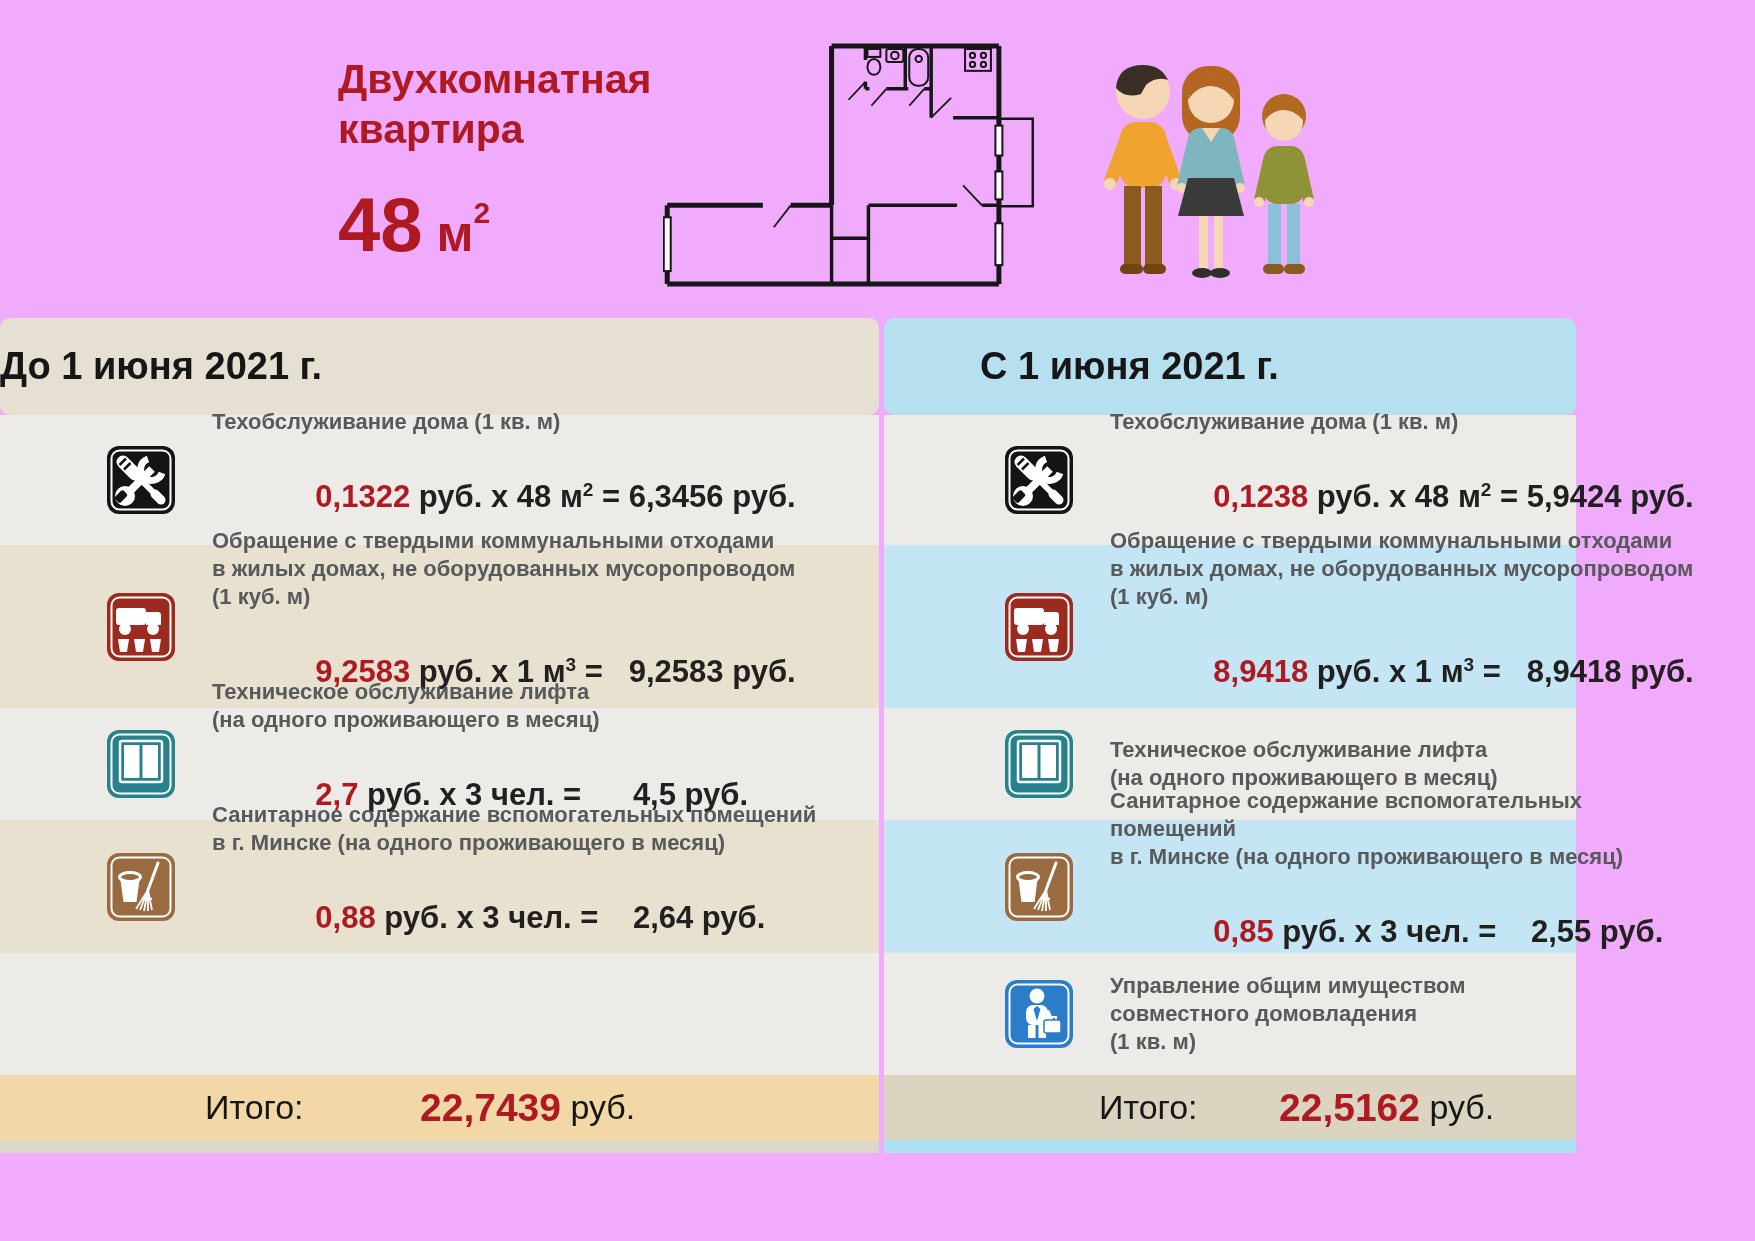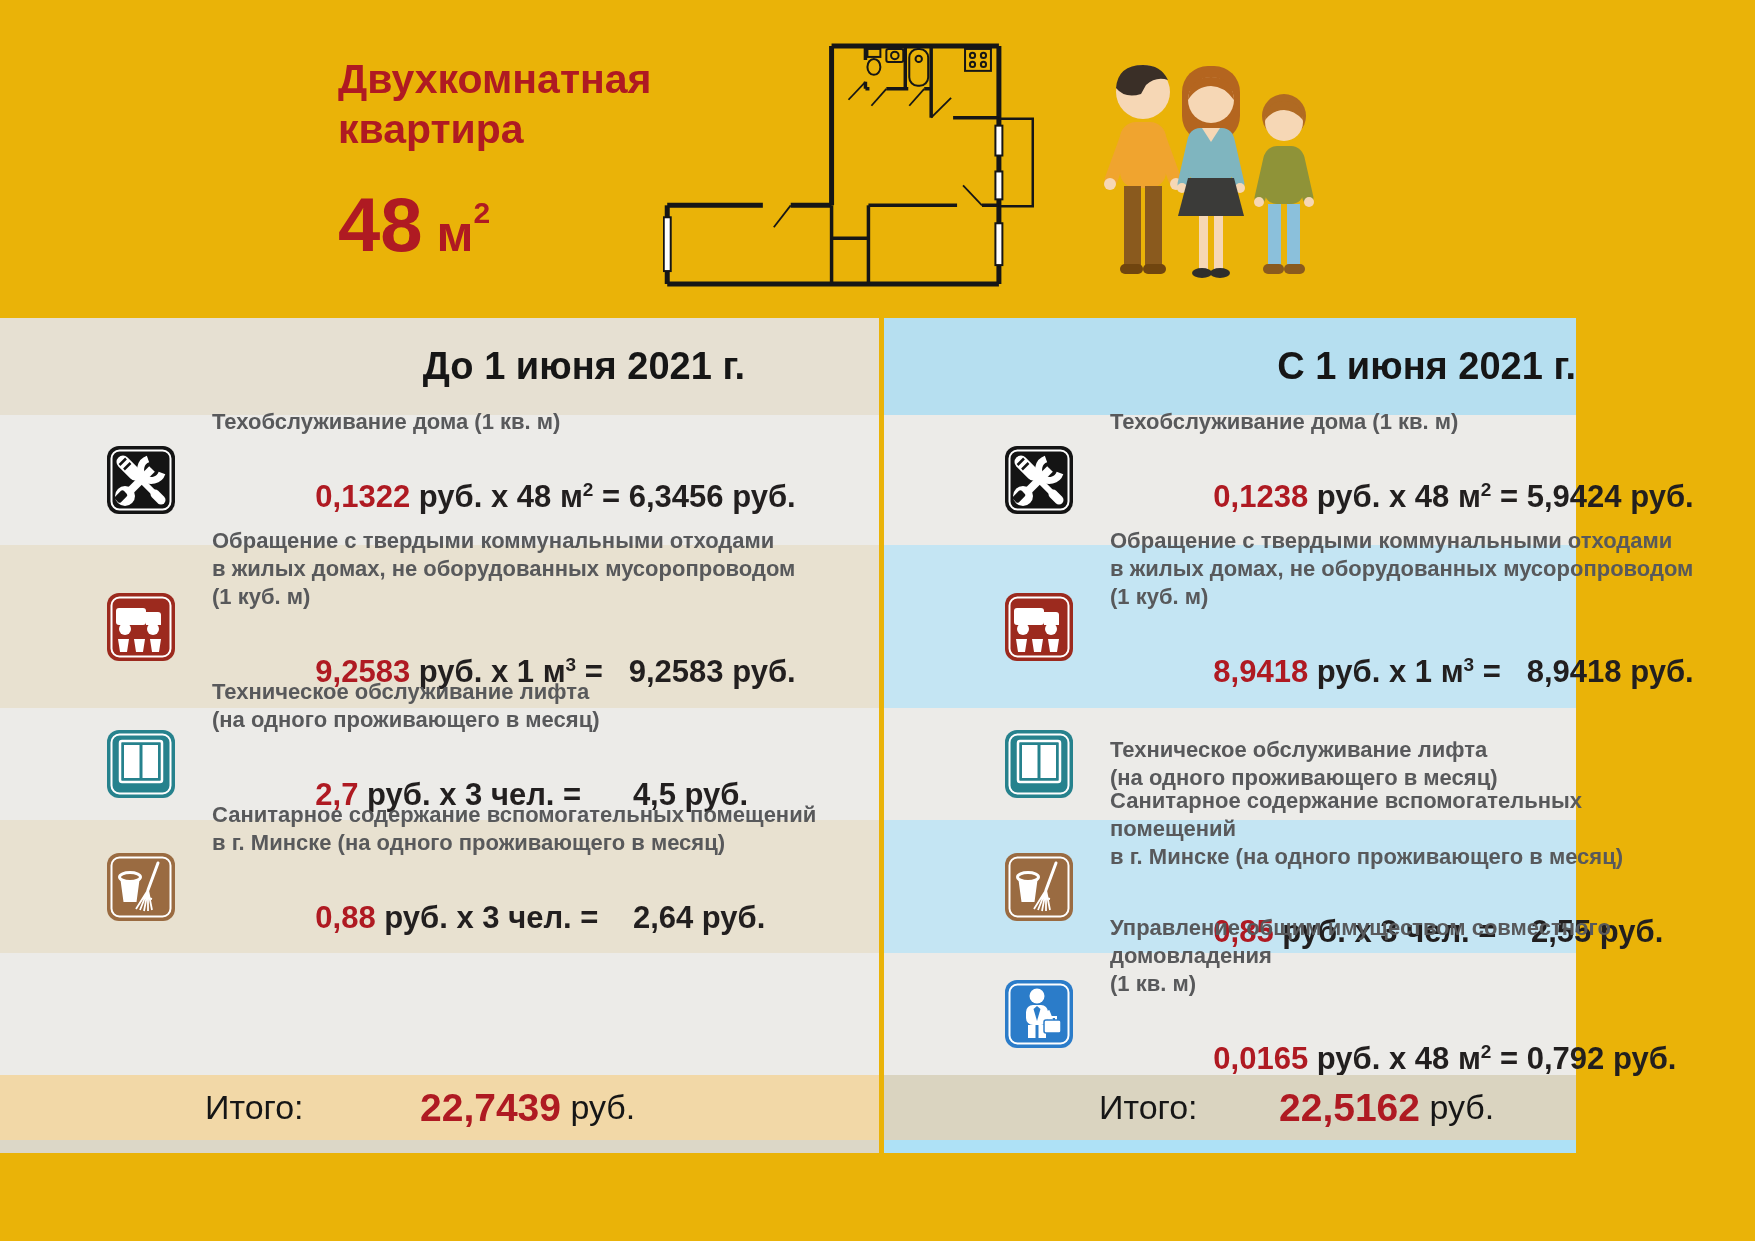--- a/index.html
+++ b/index.html
@@ -1,35 +1,35 @@
 <!DOCTYPE html>
 <html style="--accent-red: #AF1A22; --label-gray: #58595B; --formula-black: #221F1F; --gray-row-bg: #ECEBE8; --left-header-bg: #E6E0D2; --left-alt-row-bg: #E8E1D0; --left-total-bg: #F2D8A7; --left-strip: #DCD7C7; --right-header-bg: #B6DFF0; --right-alt-row-bg: #C4E5F3; --right-total-bg: #DAD4C0; --right-strip: #AEE1F6; --icon-tools: #141414; --icon-truck: #9C2A1E; --icon-elevator: #26828D; --icon-cleaning: #9A6B41; --icon-management: #2B7CC9;"><head>
 <meta charset="utf-8">
 <style>
   html,body{margin:0;padding:0;background:#fff;}
-  .page{position:relative;width:1755px;height:1241px;background:#eab308;
+  .page{position:relative;width:1755px;height:1241px;background:#f0abfc;
         font-family:"Liberation Sans",sans-serif;overflow:hidden;}
 
   
   .title-block{position:absolute;left:338px;top:54px;color:var(--accent-red);}
   .title-line{font-size:41px;font-weight:bold;line-height:50px;}
   .area{margin-top:24px;font-weight:bold;line-height:70px;}
   .area-num{font-size:76px;}
   .area-unit{font-size:50px;}
   .area-sup{font-size:30px;vertical-align:28px;}
   .floorplan{position:absolute;left:663px;top:38px;}
   .family{position:absolute;left:1096px;top:58px;}
 
   
   .table{position:absolute;left:0;top:318px;display:flex;gap:5px;}
   .col{display:flex;flex-direction:column;}
   .col-left{width:879px;}
   .col-right{width:692px;}
-  .band-header{height:97px;display:flex;align-items:center;justify-content:flex-end;
-               font-size:38px;font-weight:bold;color:#161616;}
+  .band-header{height:97px;display:flex;align-items:center;justify-content:flex-start;
+               font-size:38px;font-weight:bold;color:#161616;border-radius:10px;}
   .col-left  .band-header{background:var(--left-header-bg);padding-right:134px;}
   .col-right .band-header{background:var(--right-header-bg);padding-left:96px;}
 
   .row{display:flex;align-items:center;}
   .col-left  .row{padding-left:106px;}
   .col-right .row{padding-left:120px;}
   .row.gray{background:var(--gray-row-bg);}
   .col-left  .row.alt{background:var(--left-alt-row-bg);}
   .col-right .row.alt{background:var(--right-alt-row-bg);}
   .rh0{height:130px;}.rh1{height:163px;}.rh2{height:112px;}.rh3{height:133px;}.rh4{height:122px;}
@@ -387,23 +387,20 @@
             <line x1="43" y1="32" x2="47" y2="42" stroke="#fff" stroke-width="5"></line>
             <path d="M45,41 v-3 h7 v3" fill="none" stroke="#fff" stroke-width="2"></path>
             <rect x="40" y="41" width="17" height="13" rx="2" fill="#fff" stroke="var(--icon-management)" stroke-width="1.5"></rect>
           </svg>
         </div>
         <div class="texts">
           <div class="label">
             <div>Управление общим имуществом совместного домовладения</div>
             <div>(1 кв. м)</div>
           </div>
-          <div class="formula">
-            <span class="rate">0,0165</span><span> руб. x 48 м</span><sup>2</sup><span> = 0,792 руб.</span>
-          </div>
         </div>
       </div>
 
       <div class="total">
         <span class="t-label">Итого:</span>
         <span class="t-value">22,5162</span>
         <span class="t-unit"> руб.</span>
       </div>
       <div class="strip"></div>
     </div>

